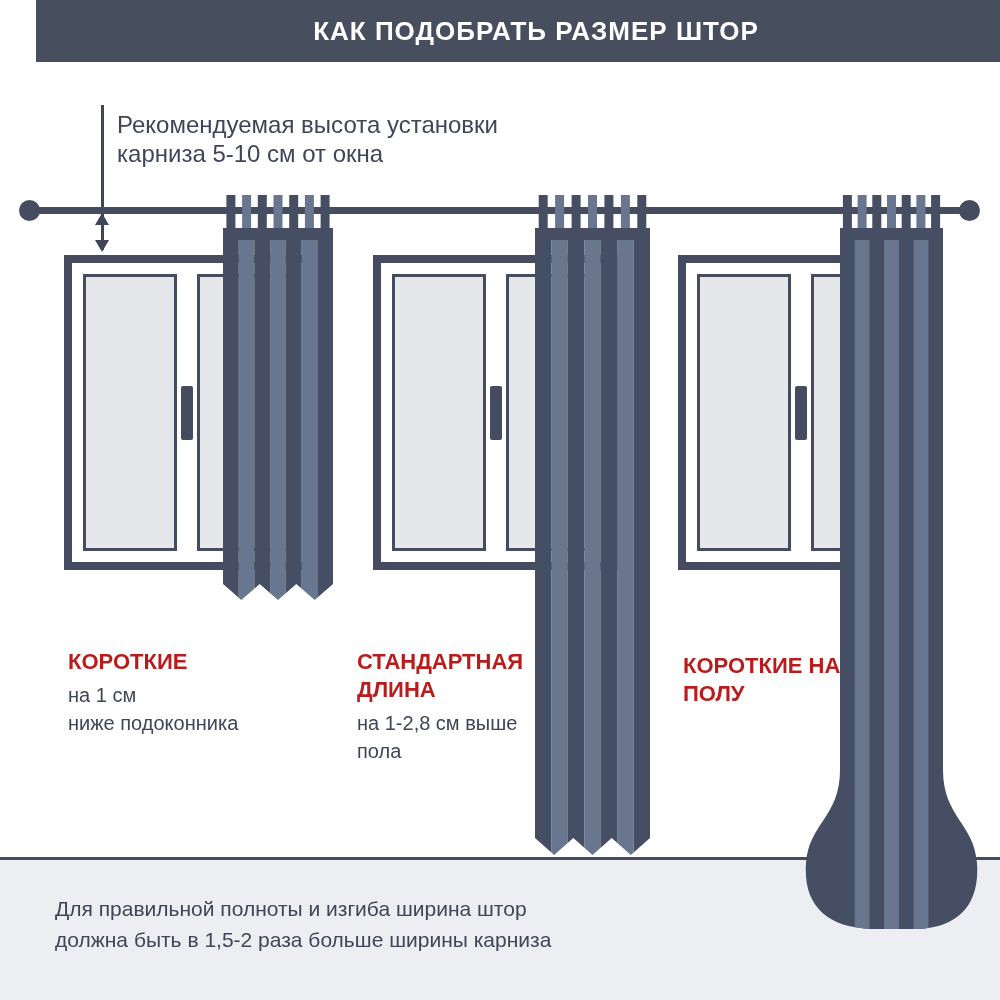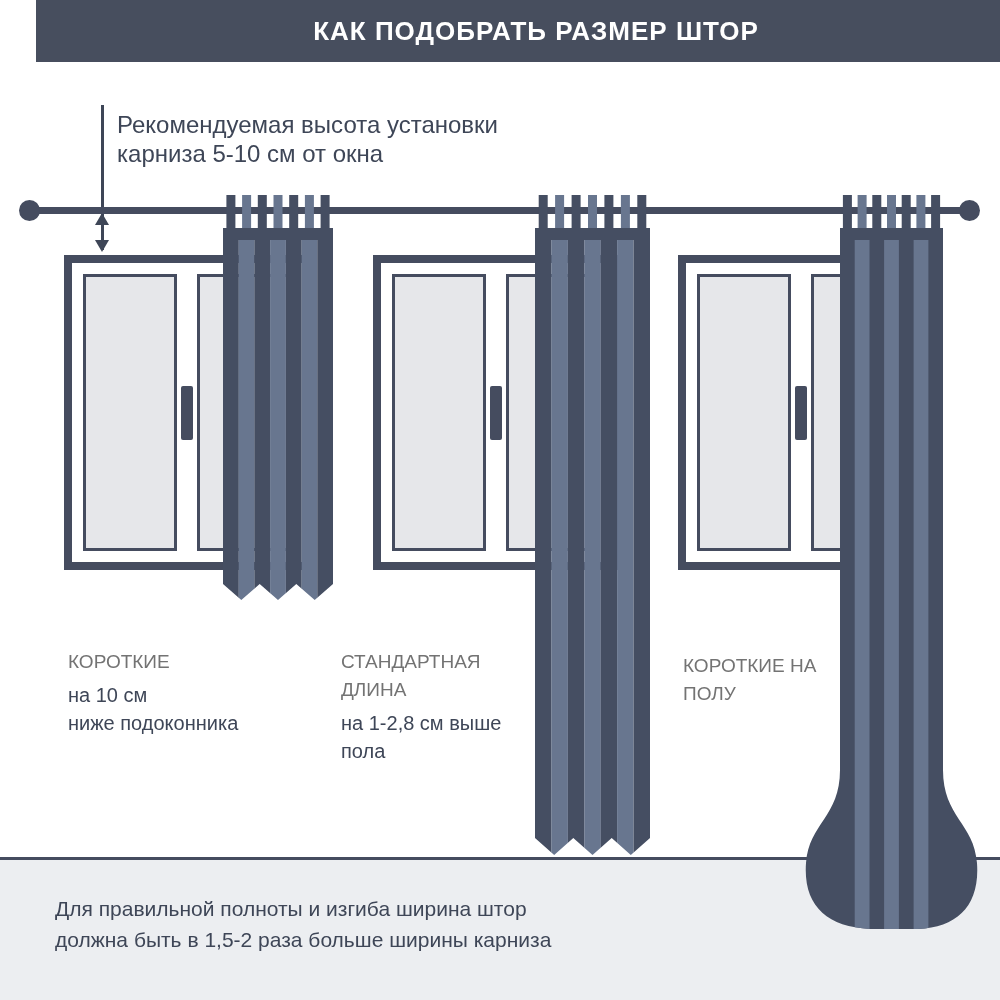--- a/index.html
+++ b/index.html
@@ -86,24 +86,24 @@
     position:absolute;left:0;top:857px;width:1000px;height:143px;
     background:var(--floor_bg);border-top:3px solid var(--accent);z-index:0;
   }
   .footer-text{
     position:absolute;left:55px;top:893px;z-index:1;
     font-size:21px;line-height:31px;white-space:pre-line;color:var(--text);
   }
 
   
   .label{position:absolute;z-index:1;}
-  .label .title{font-weight:normal;font-size:19px;line-height:28px;color:#737373;}
+  .label .title{font-weight:bold;font-size:22px;line-height:28px;color:#b91c1c;}
   .label .desc{font-size:20px;line-height:28px;margin-top:5px;white-space:pre-line;color:var(--text);}
   .l1{left:68px;top:648px;max-width:220px;}
-  .l2{left:341px;top:648px;max-width:175px;}
+  .l2{left:357px;top:648px;max-width:175px;}
   .l3{left:683px;top:652px;max-width:165px;}
 </style>
 </head>
 <body>
 
 <div class="stage">
 
   <div class="header">
     <h1>КАК ПОДОБРАТЬ РАЗМЕР ШТОР</h1>
   </div>
@@ -227,21 +227,21 @@
       <rect class="cd" x="50" y="33" width="103" height="12"></rect>
     </g>
   </svg>
 
   <div class="floor"></div>
   <div class="footer-text">Для правильной полноты и изгиба ширина штор
 должна быть в 1,5-2 раза больше ширины карниза</div>
 
   <div class="label l1">
     <div class="title">КОРОТКИЕ</div>
-    <div class="desc">на 10 см
+    <div class="desc">на 1 см
 ниже подоконника</div>
   </div>
   <div class="label l2">
     <div class="title">СТАНДАРТНАЯ ДЛИНА</div>
     <div class="desc">на 1-2,8 см выше
 пола</div>
   </div>
   <div class="label l3">
     <div class="title">КОРОТКИЕ НА ПОЛУ</div>
   </div>

